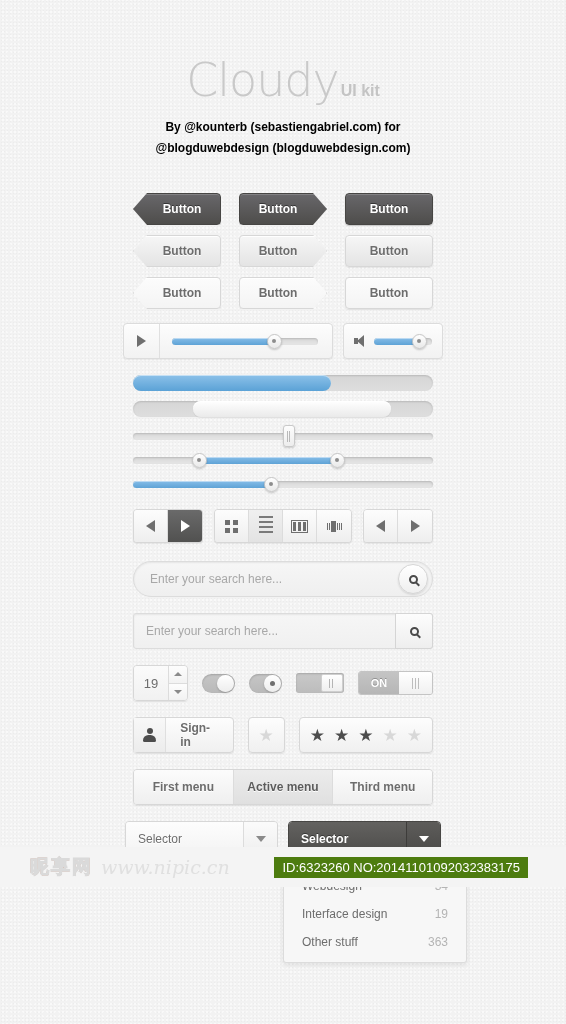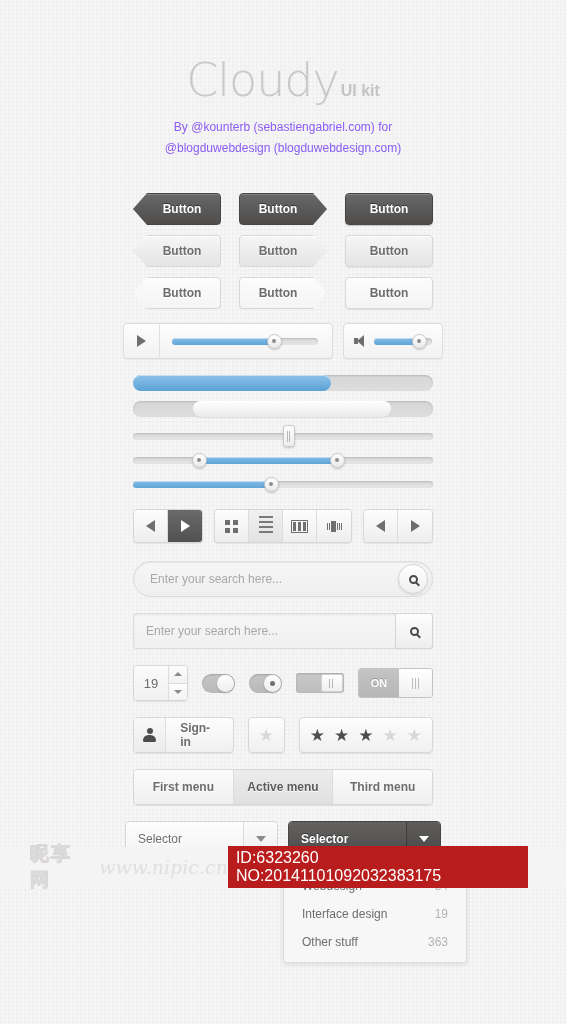--- a/index.html
+++ b/index.html
@@ -28,22 +28,22 @@
   .title-line{ line-height:1; }
   .title{
     font-size:46px; font-weight:300; color:#c9c9c9;
     letter-spacing:-1px; font-family:"DejaVu Sans", sans-serif;
   }
   .title-sub{
     font-size:16px; font-weight:700; color:#c4c4c4; margin-left:2px;
     vertical-align:bottom; position:relative; top:-4px;
   }
   .byline{
-    font-size:12px; color:#8b5cf6; margin-top:14px; line-height:1.75;
-    font-weight:400;
+    font-size:12px; color:#000000; margin-top:14px; line-height:1.75;
+    font-weight:700;
   }
 
   .btn-base{
     height:32px; display:inline-flex; align-items:center; justify-content:center;
     font-size:12px; font-weight:700; color:#6d6d6d;
     border:1px solid #d7d7d7; border-radius:4px;
     background:linear-gradient(#fefefe,#eeeeee);
     box-shadow:0 1px 1px rgba(0,0,0,.07), inset 0 1px 0 #fff;
     text-shadow:0 1px 0 #fff;
     user-select:none;
@@ -206,21 +206,21 @@
     display:flex;align-items:center;justify-content:center; }
   .pill.inner .dot:after{ content:"";width:5px;height:5px;border-radius:50%;background:#6f6f6f; }
 
   .gtog{ width:52px;height:20px;border-radius:3px;background:linear-gradient(#c9c9c9,#bcbcbc);
     box-shadow:inset 0 1px 2px rgba(0,0,0,.18); display:flex;justify-content:flex-end;align-items:center;padding:1px; }
   .ghandle{ width:22px;height:18px;border-radius:2px;background:linear-gradient(#ffffff,#efefef);
     border:1px solid #cfcfcf; display:flex;align-items:center;justify-content:center; }
   .ghandle:after{ content:"";width:6px;height:9px;
      background:repeating-linear-gradient(90deg,#b5b5b5 0 1px,transparent 1px 3px); }
 
-  .ontog{ height:30px;display:flex;border:1px solid #c4c4c4;border-radius:3px;overflow:hidden;
+  .ontog{ height:24px;display:flex;border:1px solid #c4c4c4;border-radius:3px;overflow:hidden;
           box-shadow:inset 0 1px 2px rgba(0,0,0,.12); }
   .ontog .on{ width:44px;display:flex;align-items:center;justify-content:center;
      background:linear-gradient(#c4c4c4,#b6b6b6); color:#fff;font-size:11px;font-weight:700;
      text-shadow:0 -1px 0 rgba(0,0,0,.25); }
   .ontog .hd{ width:36px;display:flex;align-items:center;justify-content:center;
      background:linear-gradient(#ffffff,#f0f0f0); }
   .ontog .hd:after{ content:"";width:8px;height:11px;
      background:repeating-linear-gradient(90deg,#bdbdbd 0 1px,transparent 1px 3px); }
 
   
@@ -289,22 +289,22 @@
     position:absolute; left:0; right:0; bottom:0; height:40px;
     display:flex; align-items:center; background:#f4f4f4;
   }
   .wm-logo{
     margin-left:30px; font-size:19px; font-weight:700; color:#c2410c;
     letter-spacing:2px; font-family:"DejaVu Sans", sans-serif;
     -webkit-text-stroke:1px #dadada;
   }
   .wm-url{ margin-left:8px; font-size:19px; color:#e0e0e0; font-style:italic;
     font-family:"DejaVu Serif", serif; }
-  .wm-id{ margin-left:auto; margin-right:38px; background:#b91c1c; color:#fff;
-    font-size:16px; padding:3px 8px; }
+  .wm-id{ margin-left:auto; margin-right:38px; background:#4d7c0f; color:#fff;
+    font-size:13px; padding:3px 8px; }
 </style>
 </head>
 <body>
 
 <div class="page">
 
   <div class="header">
     <div class="title-line">
       <span class="title">Cloudy</span><span class="title-sub">UI kit</span>
     </div>

